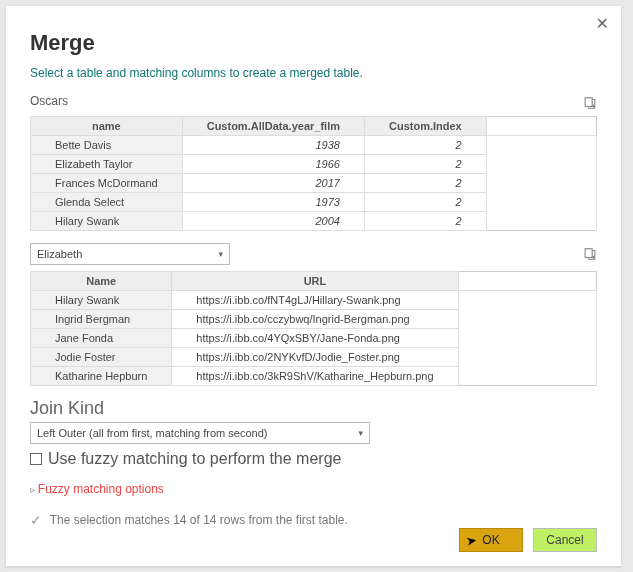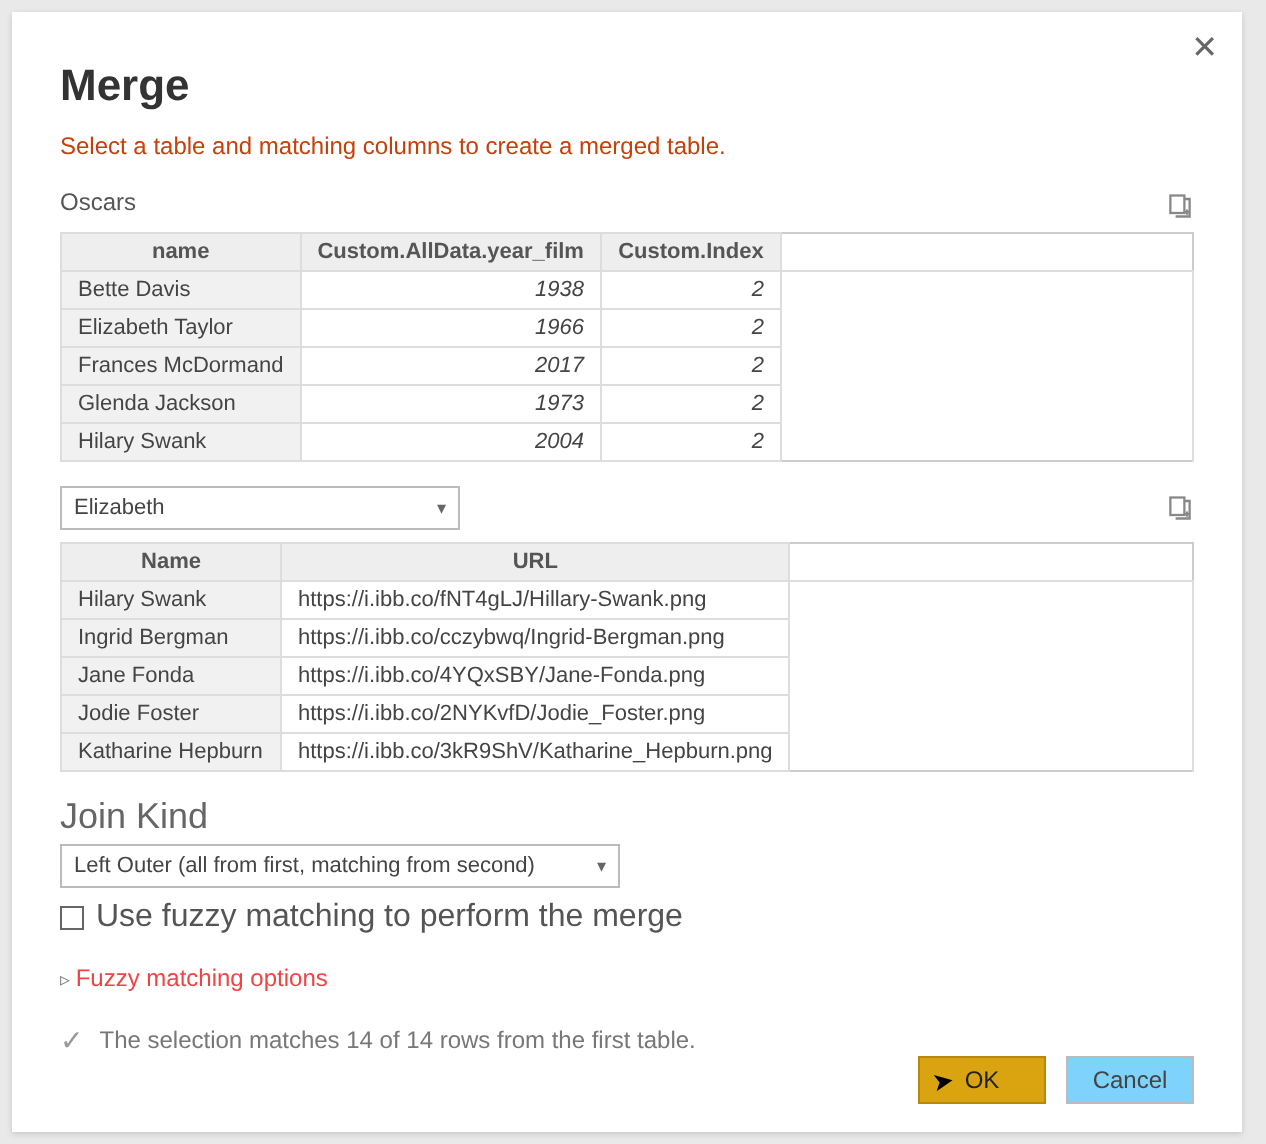--- a/index.html
+++ b/index.html
@@ -28,21 +28,21 @@
   font-family: Arial;
 }
 h1 {
   font-size: 22px;
   font-weight: 700;
   color: #333;
   margin: 14px 0 10px 0;
 }
 .subtitle {
   font-size: 12px;
-  color: #c2410c;
+  color: #0f766e;
   margin-bottom: 14px;
 }
 .section-label {
   font-size: 12px;
   color: #555;
   margin-bottom: 4px;
 }
 .row-with-icon {
   display: flex;
   align-items: center;
@@ -61,21 +61,21 @@
 table {
   border-collapse: collapse;
   font-size: 11px;
   color: #444;
   margin-bottom: 12px;
   width: 100%;
 }
 table.wrap { border: 1px solid #ccc; }
 th, td {
   border: 1px solid #ddd;
-  padding: 2px 8px;
+  padding: 2px 24px;
   text-align: left;
   height: 19px;
   white-space: nowrap;
 }
 th {
   background: #eee;
   font-weight: 600;
   text-align: center;
   color: #555;
 }
@@ -94,21 +94,21 @@
   justify-content: space-between;
   background: #fff;
   cursor: pointer;
 }
 .select .caret {
   font-size: 9px;
   color: #666;
   margin-left: 8px;
 }
 .sel-actresses { width: 200px; }
-.sel-join { width: 280px; }
+.sel-join { width: 340px; }
 .joinkind-label {
   font-size: 18px;
   color: #666;
   margin-bottom: 3px;
 }
 .checkbox-row {
   display: flex;
   align-items: center;
   font-size: 16px;
   color: #555;
@@ -150,21 +150,21 @@
 }
 .btn {
   height: 24px;
   min-width: 64px;
   border: 1px solid #bbb;
   font-size: 12px;
   display: inline-flex;
   align-items: center;
   justify-content: center;
   cursor: pointer;
-  background: #7dd3fc;
+  background: #bef264;
   color: #444;
   position: relative;
 }
 .btn-ok {
   background: #d9a40f;
   border-color: #b8880a;
   color: #222;
 }
 .cursor {
   position: absolute;
@@ -217,21 +217,21 @@
           <td class="num" style="width:90px">2</td>
           <td class="spacer"></td>
         </tr>
         <tr>
           <td class="name-col">Frances McDormand</td>
           <td class="num" style="width:120px">2017</td>
           <td class="num" style="width:90px">2</td>
           <td class="spacer"></td>
         </tr>
         <tr>
-          <td class="name-col">Glenda Jackson</td>
+          <td class="name-col">Glenda Select</td>
           <td class="num" style="width:120px">1973</td>
           <td class="num" style="width:90px">2</td>
           <td class="spacer"></td>
         </tr>
         <tr>
           <td class="name-col">Hilary Swank</td>
           <td class="num" style="width:120px">2004</td>
           <td class="num" style="width:90px">2</td>
           <td class="spacer"></td>
         </tr>

